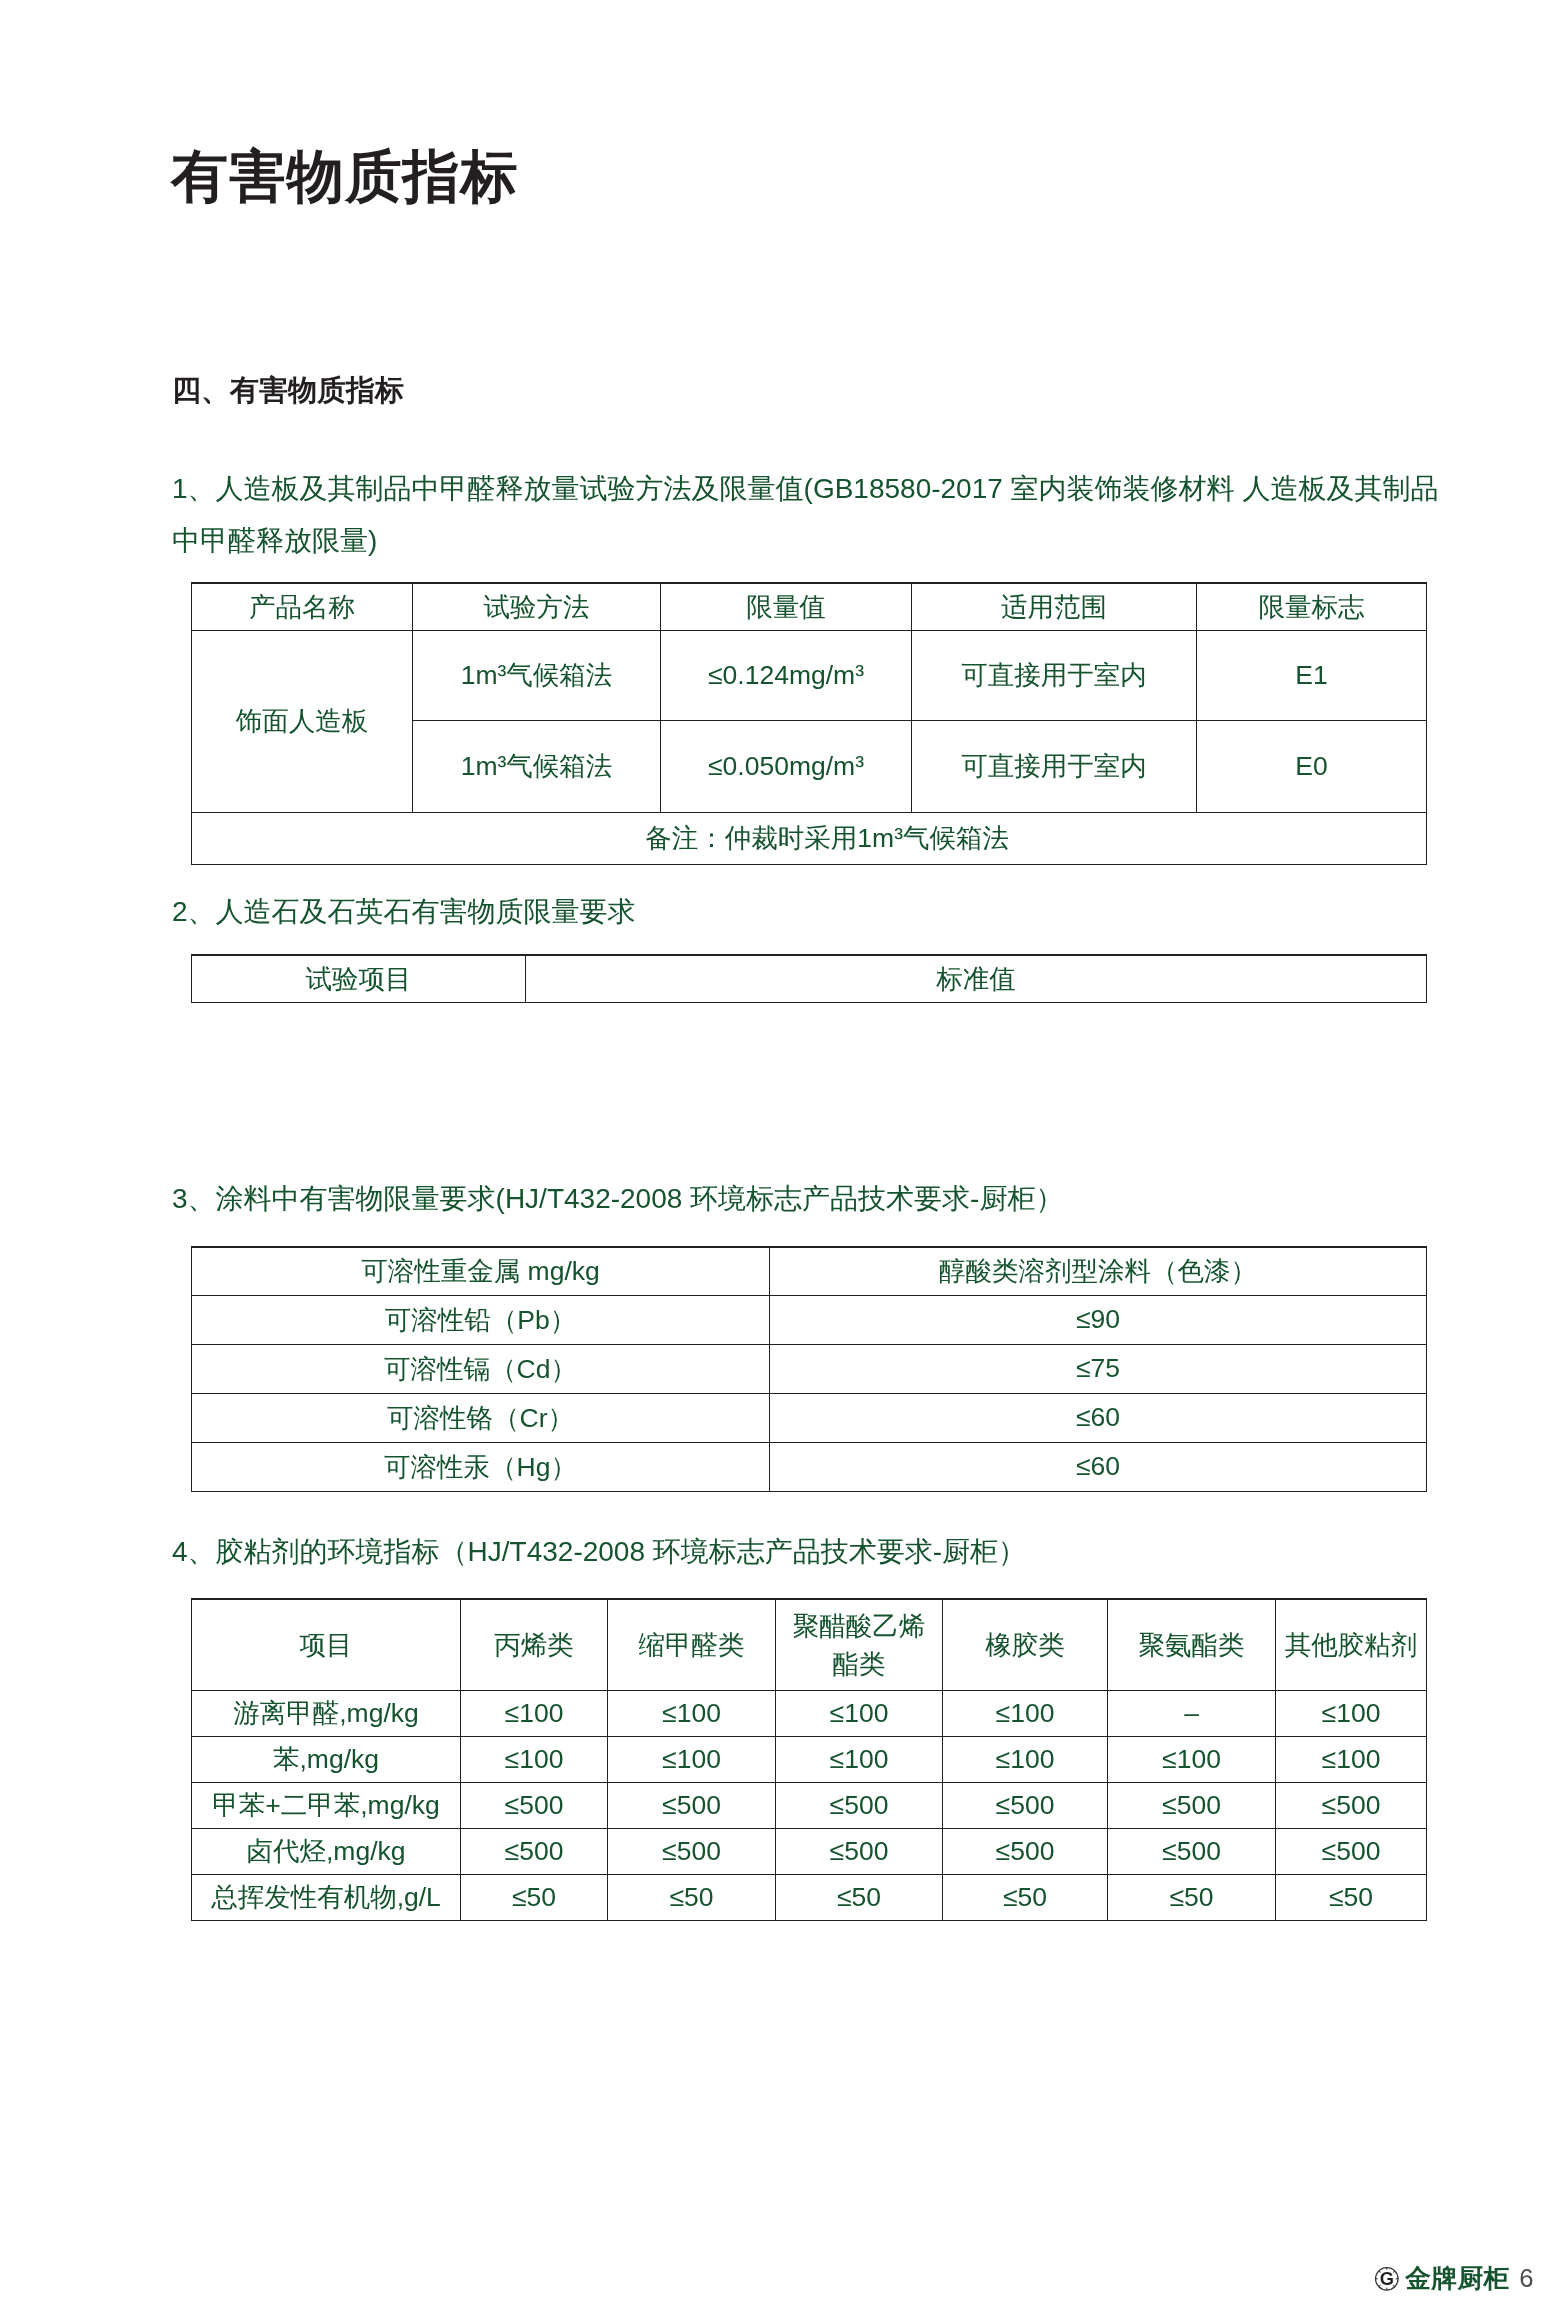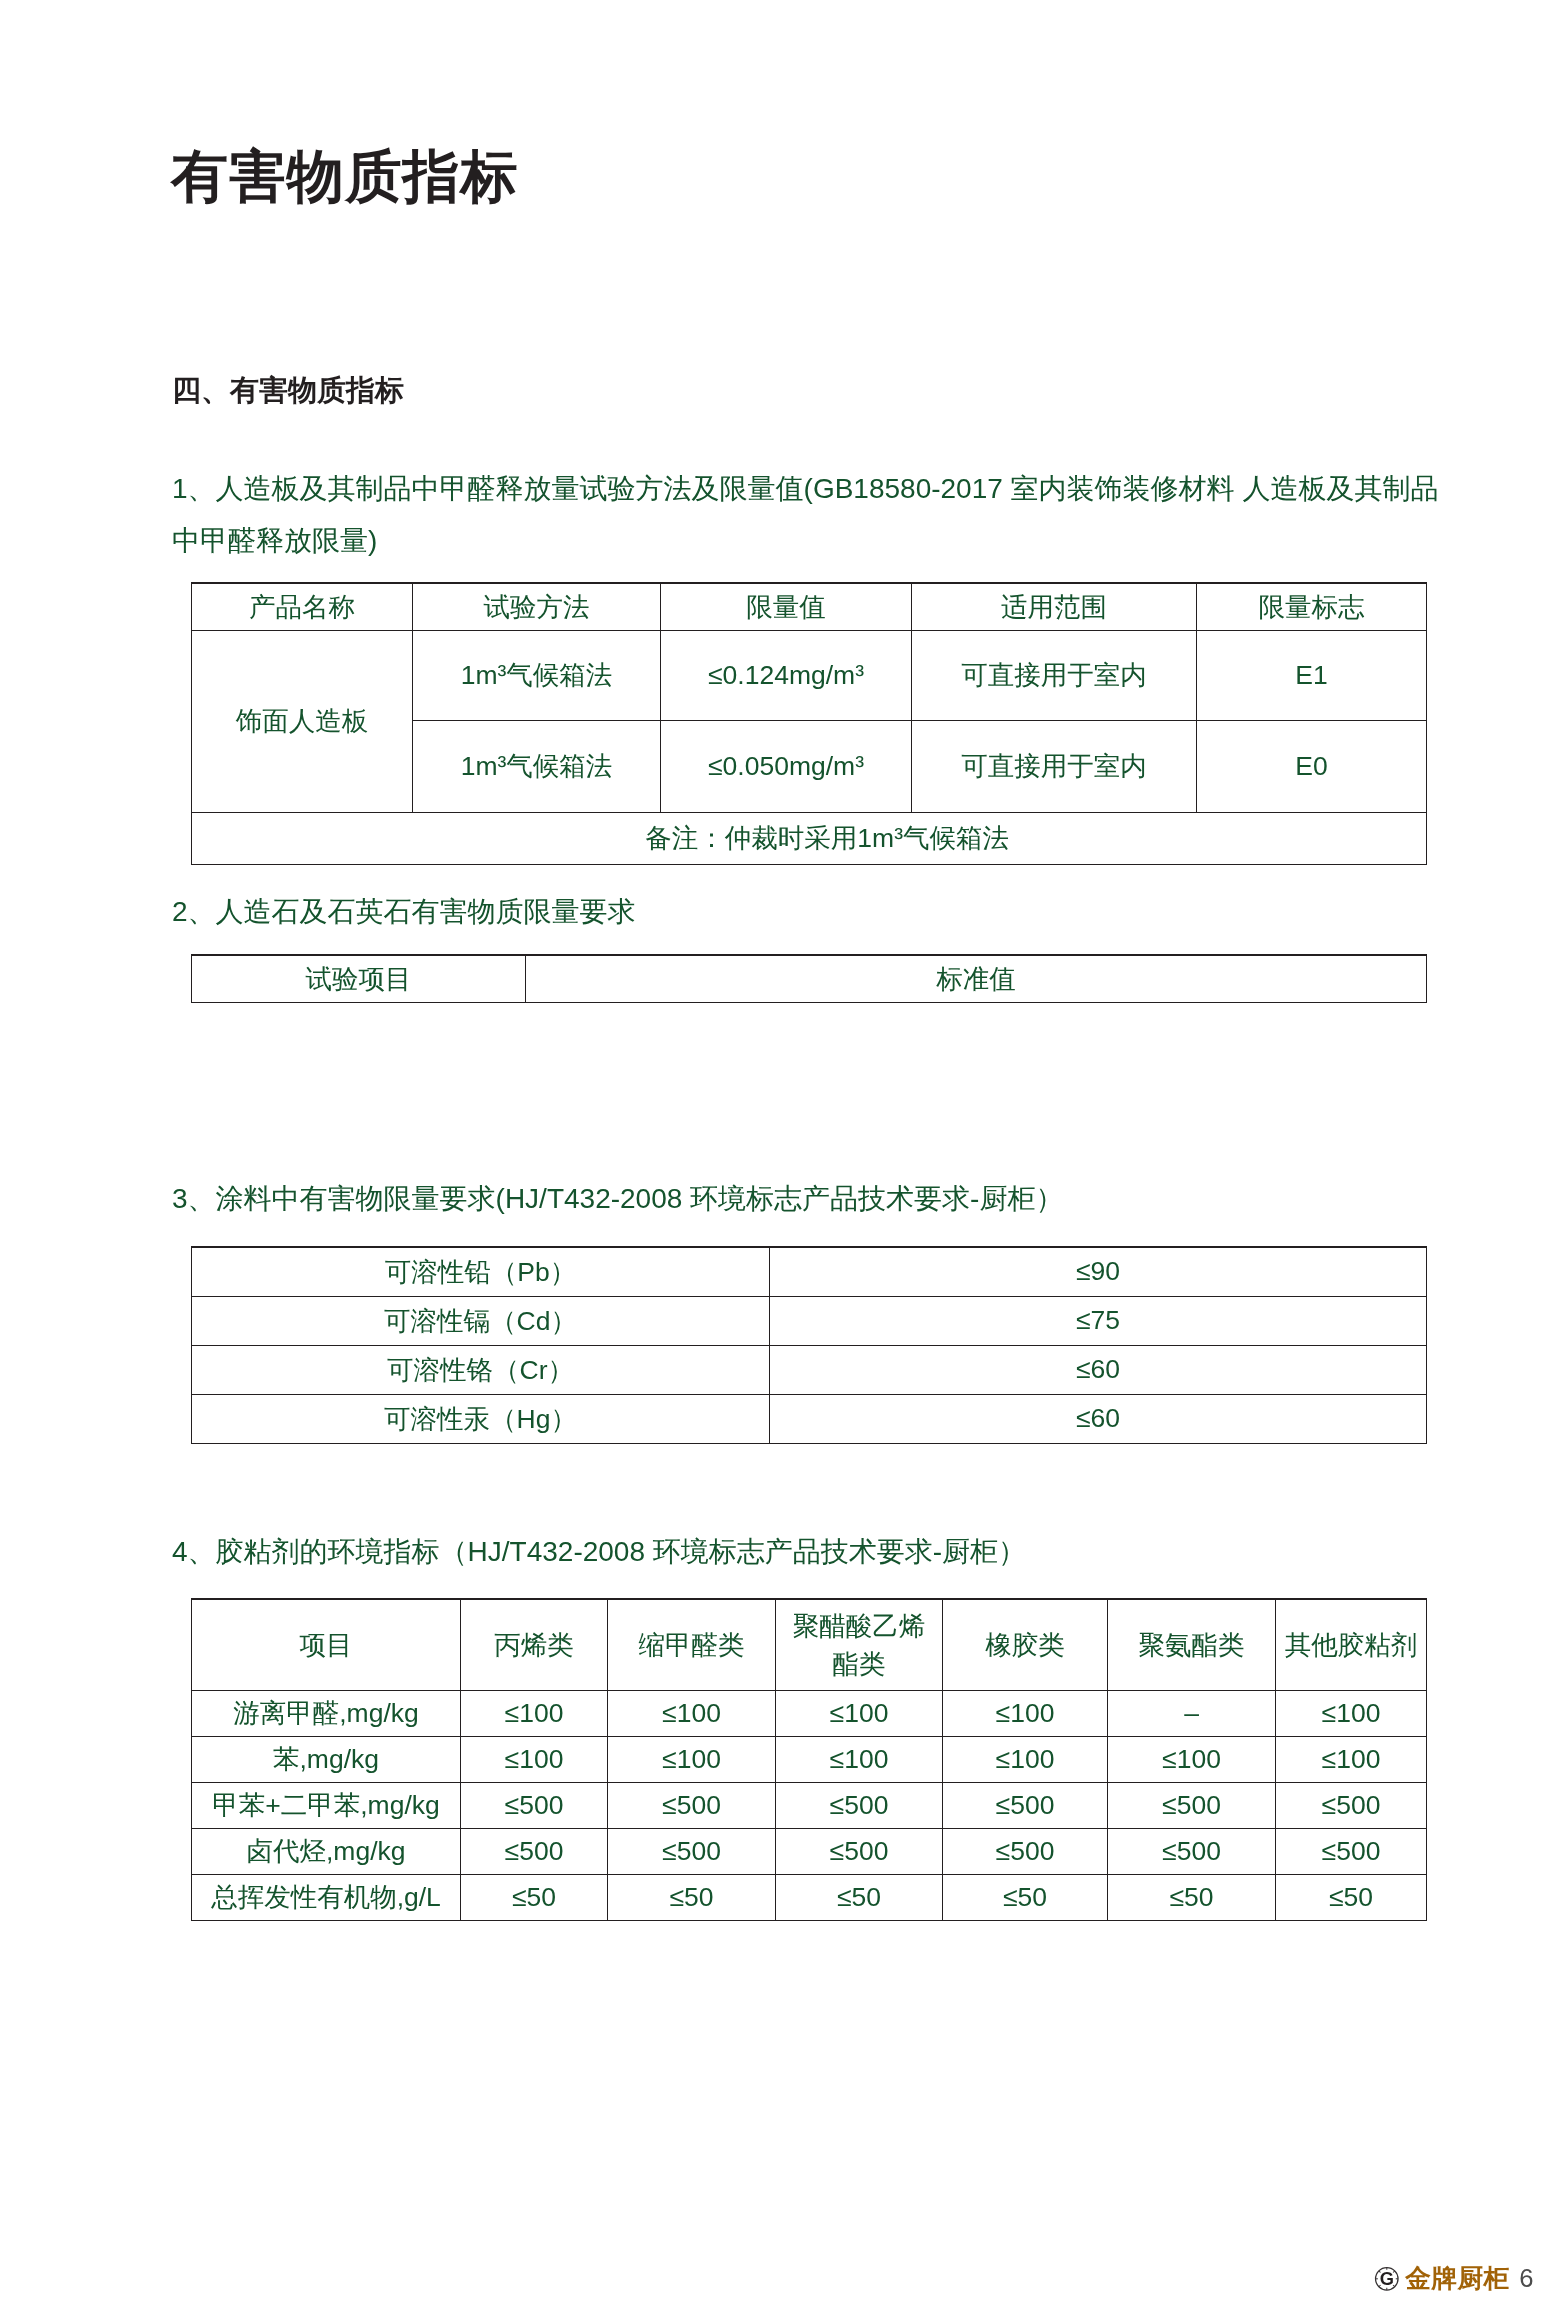--- a/index.html
+++ b/index.html
@@ -68,21 +68,21 @@
 
   #table4 tr.r-head { height:91px; }
   #table4 tr.r-data { height:46px; }
   #table4 td { line-height:38px; }
 
   #footer {
     position:absolute; left:1374px; top:2261px;
     display:flex; align-items:center;
   }
   #footer .logo { width:25.6px; height:25.6px; margin-right:5.7px; }
-  #footer .brand { font-size:25.6px; font-weight:600; color:#a16207; letter-spacing:0.5px; }
+  #footer .brand { font-size:25.6px; font-weight:600; color:#14532d; letter-spacing:0.5px; }
   #footer .pageno { font-size:25.6px; font-weight:400; color:#4c4c4c; margin-left:9.5px; }
 </style>
 </head>
 <body>
 
 <div class="abs" id="main-title">有害物质指标</div>
 
 <div class="abs" id="big-section-heading">四、有害物质指标</div>
 
 <div class="abs sec-heading" id="sec1-heading">1、人造板及其制品中甲醛释放量试验方法及限量值(GB18580-2017 室内装饰装修材料 人造板及其制品中甲醛释放限量)</div>
@@ -138,20 +138,24 @@
   </table>
 
 <div class="abs sec-heading" id="sec3-heading">3、涂料中有害物限量要求(HJ/T432-2008 环境标志产品技术要求-厨柜）</div>
 
 <table class="doc-table" id="table3">
   <colgroup>
     <col style="width:578px">
       <col style="width:657px">
   </colgroup>
   <tbody>
+      <tr class="r-head">
+    <td>可溶性重金属 mg/kg</td>
+    <td>醇酸类溶剂型涂料（色漆）</td>
+  </tr>
   <tr>
     <td>可溶性铅（Pb）</td>
     <td>≤90</td>
   </tr>
   <tr>
     <td>可溶性镉（Cd）</td>
     <td>≤75</td>
   </tr>
   <tr>
     <td>可溶性铬（Cr）</td>

